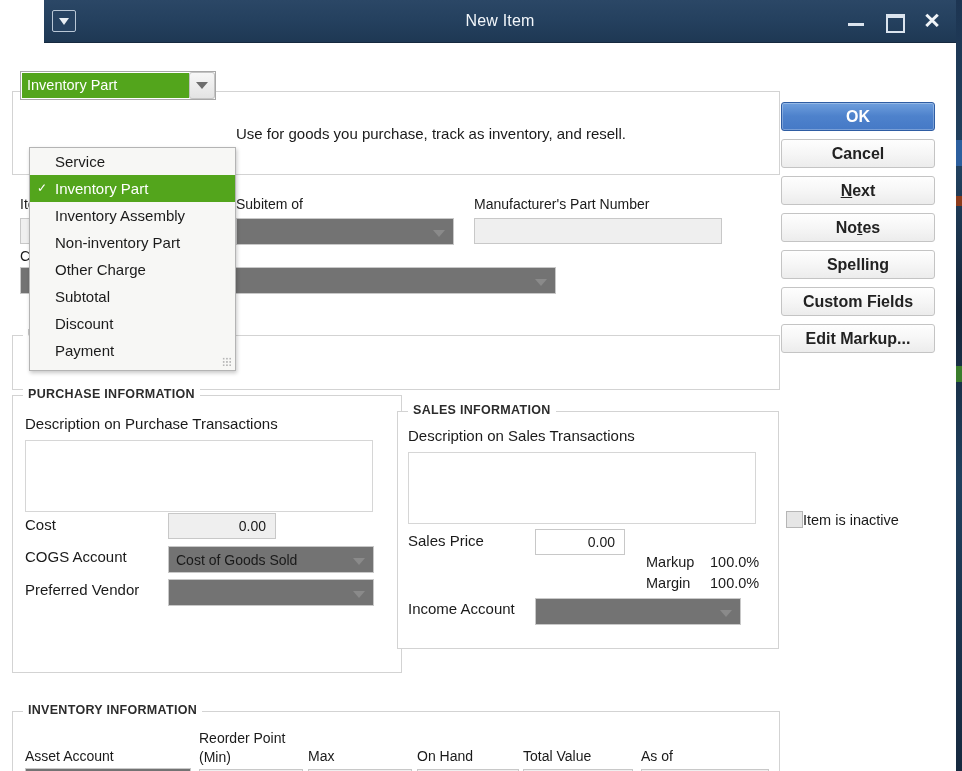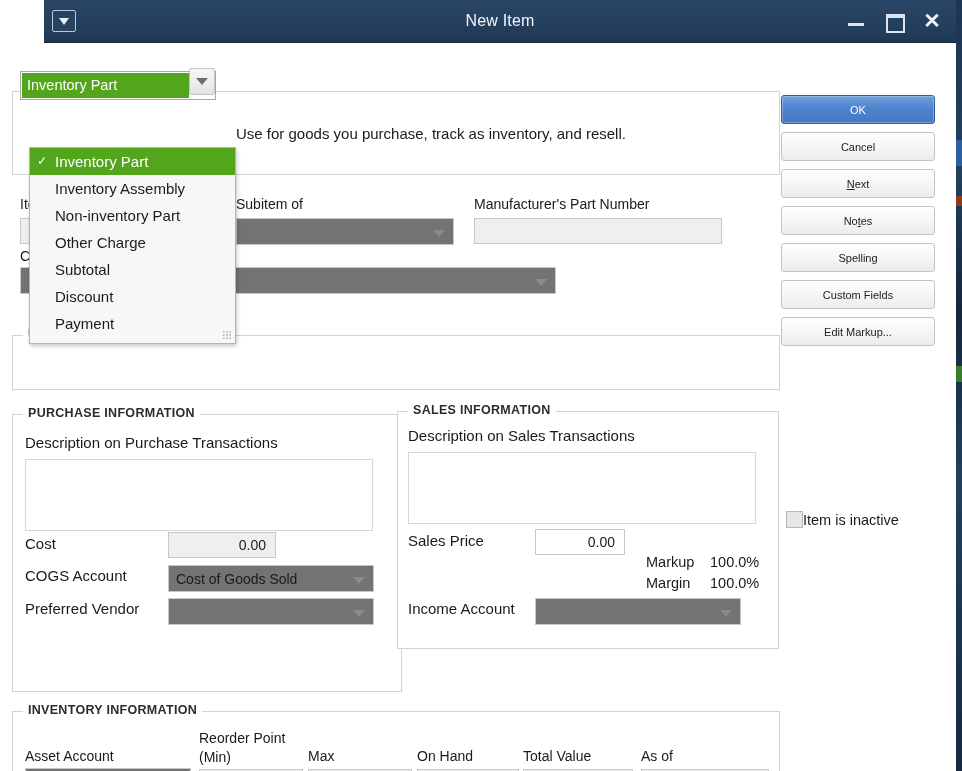--- a/index.html
+++ b/index.html
@@ -265,21 +265,21 @@
   #lbl-mpn { position: absolute; left: 474px; top: 153px; }
   #fld-mpn { position: absolute; left: 474px; top: 175px; width: 248px; }
 
   #lbl-category { position: absolute; left: 20px; top: 205px; }
   #fld-category { position: absolute; left: 20px; top: 224px; width: 536px; }
 
   
   #uom-group { left: 12px; top: 292px; width: 768px; height: 55px; }
 
   
-  #purchase-group { left: 12px; top: 371px; width: 390px; height: 278px; }
+  #purchase-group { left: 12px; top: 352px; width: 390px; height: 278px; }
   #purchase-group .ta { position: absolute; left: 12px; top: 44px; width: 348px; height: 72px; }
   #purchase-group .lbl-desc { position: absolute; left: 12px; top: 19px; font-size: 15px; }
   #pg-lbl-cost { position: absolute; left: 12px; top: 120px; font-size: 15px; }
   #pg-fld-cost { position: absolute; left: 155px; top: 117px; width: 108px; }
   #pg-lbl-cogs { position: absolute; left: 12px; top: 152px; font-size: 15px; }
   #pg-fld-cogs { position: absolute; left: 155px; top: 150px; width: 206px; }
   #pg-lbl-vendor { position: absolute; left: 12px; top: 185px; font-size: 15px; }
   #pg-fld-vendor { position: absolute; left: 155px; top: 183px; width: 206px; }
 
   
@@ -317,26 +317,27 @@
   .btncol { position: absolute; left: 781px; top: 52px; width: 154px; }
   .btn {
     box-sizing: border-box;
     width: 154px;
     height: 29px;
     margin-bottom: 8px;
     border: 1px solid #c4c4c4;
     border-radius: 3px;
     background: linear-gradient(180deg,#fefefe 0%, #f6f6f6 50%, #ececec 100%);
     color: #222;
-    font-size: 11px;
-    font-weight: normal;
+    font-size: 16px;
+    font-weight: bold;
     display: flex;
     align-items: center;
     justify-content: center;
     font-family: "Liberation Sans", sans-serif;
+    margin-top: 7px;
   }
   .btn.primary {
     background: linear-gradient(180deg,#6f9fdd 0%, #4e82cc 48%, #4579c6 100%);
     border: 1px solid #2f5da3;
     color: #ffffff;
     box-shadow: inset 0 0 0 1px rgba(255,255,255,.28);
   }
   .btn u { text-decoration: underline; }
 </style>
 </head>
@@ -393,20 +394,23 @@
     <div class="combo" id="fld-category">
       <span></span>
       <span class="arrow"></span>
     </div>
 
     <div class="group" id="uom-group">
       <span class="caption">UNIT OF MEASURE</span>
     </div>
 
     <div id="type-dropdown">
+      <div class="opt">
+        <span>Service</span>
+      </div>
       <div class="opt sel">
         <span class="chk">✓</span>
         <span>Inventory Part</span>
       </div>
       <div class="opt">
         <span>Inventory Assembly</span>
       </div>
       <div class="opt">
         <span>Non-inventory Part</span>
       </div>

